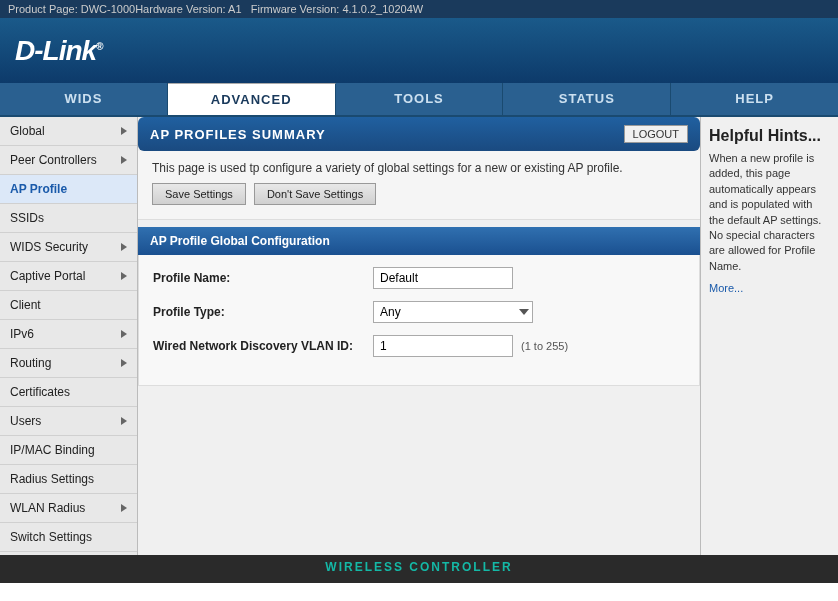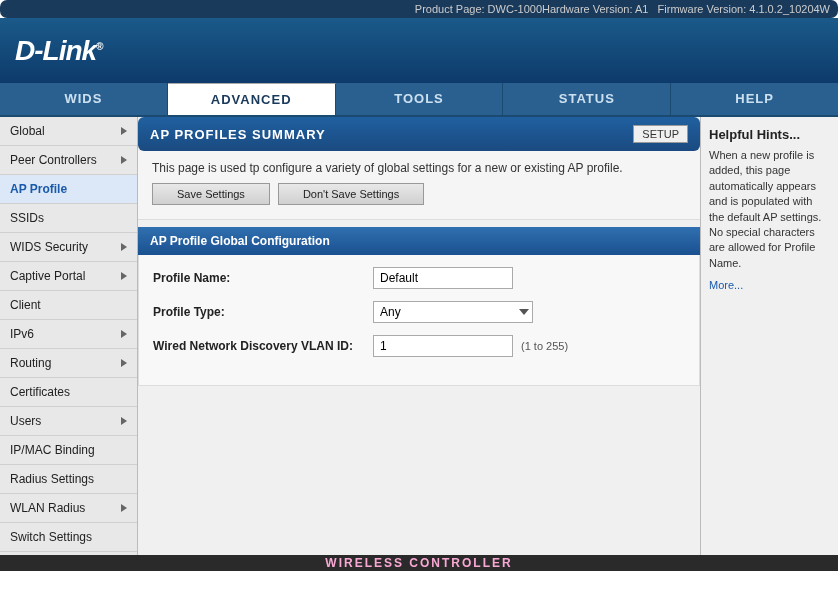--- a/index.html
+++ b/index.html
@@ -5,22 +5,21 @@
     * { margin: 0; padding: 0; box-sizing: border-box; }
     body { font-family: Arial, sans-serif; font-size: 12px; background: #fff; width: 838px; height: 601px; overflow: hidden; }
 
     
     #top-bar {
       background: #1a3a5c;
       color: #ccc;
       font-size: 11px;
       padding: 3px 8px;
       display: flex;
-      justify-content: flex-end;
-      border-radius: 7px;
+      justify-content: flex-start;
     }
 
     
     #header {
       background: linear-gradient(to bottom, #1a5a8a, #0d3a6a);
       padding: 10px 15px;
       display: flex;
       align-items: center;
       height: 65px;
     }
@@ -128,21 +127,21 @@
       color: #333;
     }
     .info-box p { margin-bottom: 8px; }
 
     .btn-row {
       display: flex;
       gap: 8px;
       padding: 0 0 4px 0;
     }
     .btn-save, .btn-dontsave {
-      padding: 4px 24px;
+      padding: 4px 12px;
       font-size: 11px;
       border: 1px solid #999;
       background: linear-gradient(to bottom, #e8e8e8, #d0d0d0);
       cursor: pointer;
       color: #222;
       text-align: right;
     }
 
     
     .config-section-header {
@@ -211,45 +210,44 @@
       background: #f0f0f0;
       border-left: 1px solid #bbb;
       padding: 10px 8px;
       font-size: 11px;
       color: #222;
       flex-shrink: 0;
     }
     #help-panel .help-title {
       font-weight: bold;
       margin-bottom: 6px;
-      font-size: 13px;
+      font-size: 16px;
     }
     #help-panel .help-text {
       line-height: 1.4;
       color: #333;
     }
     #help-panel .more-link {
       color: #1a5aaa;
       cursor: pointer;
       margin-top: 8px;
       display: block;
     }
 
     
     #footer {
       background: #2a2a2a;
-      color: #f9a8d4;
+      color: #14b8a6;
       text-align: center;
       padding: 5px;
       font-size: 12px;
       letter-spacing: 2px;
       font-weight: bold;
-      height: 16px;
-      display: flex;
-      align-items: center;
+      height: 28px;
+      display: flex;
       justify-content: center;
     }
   </style>
 </head>
 <body>
 
 <div id="top-bar">
   <span>Product Page: DWC-1000</span>
   <span>
     <span>Hardware Version: A1</span>&nbsp;&nbsp;
@@ -325,21 +323,21 @@
       <span class="sidebar-arrow"></span>
     </div>
     <div class="sidebar-item">
       <span>Switch Settings</span>
     </div>
   </div>
 
   <div id="main-content">
     <div class="section-header">
       <span>AP PROFILES SUMMARY</span>
-      <button class="logout-btn">SETUP</button>
+      <button class="logout-btn">LOGOUT</button>
     </div>
     <div class="info-box">
       <p>This page is used tp configure a variety of global settings for a new or existing AP profile.</p>
       <div class="btn-row">
         <button class="btn-save">Save Settings</button>
         <button class="btn-dontsave">Don't Save Settings</button>
       </div>
     </div>
     <div class="config-section-header">
       <span>AP Profile Global Configuration</span>

